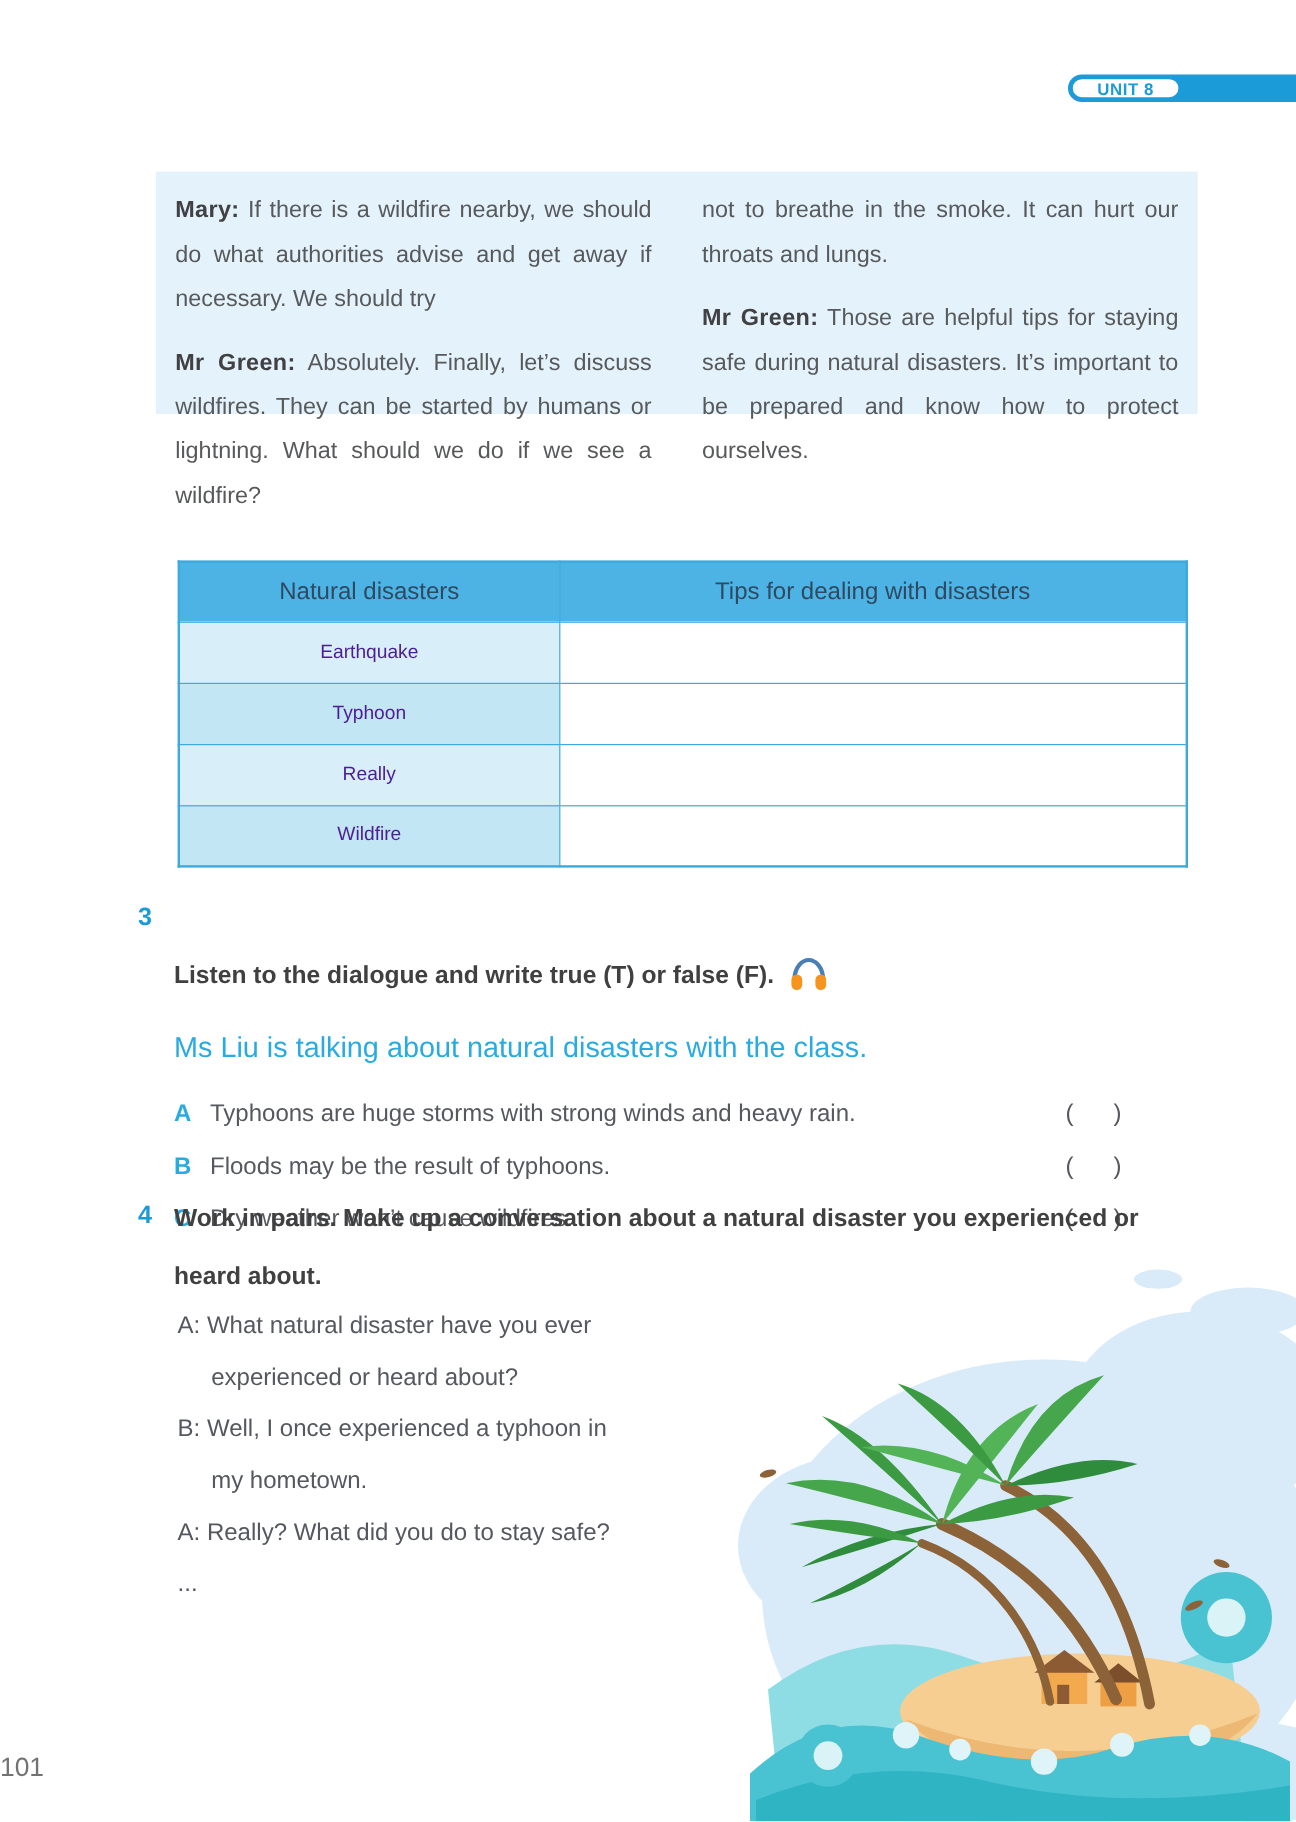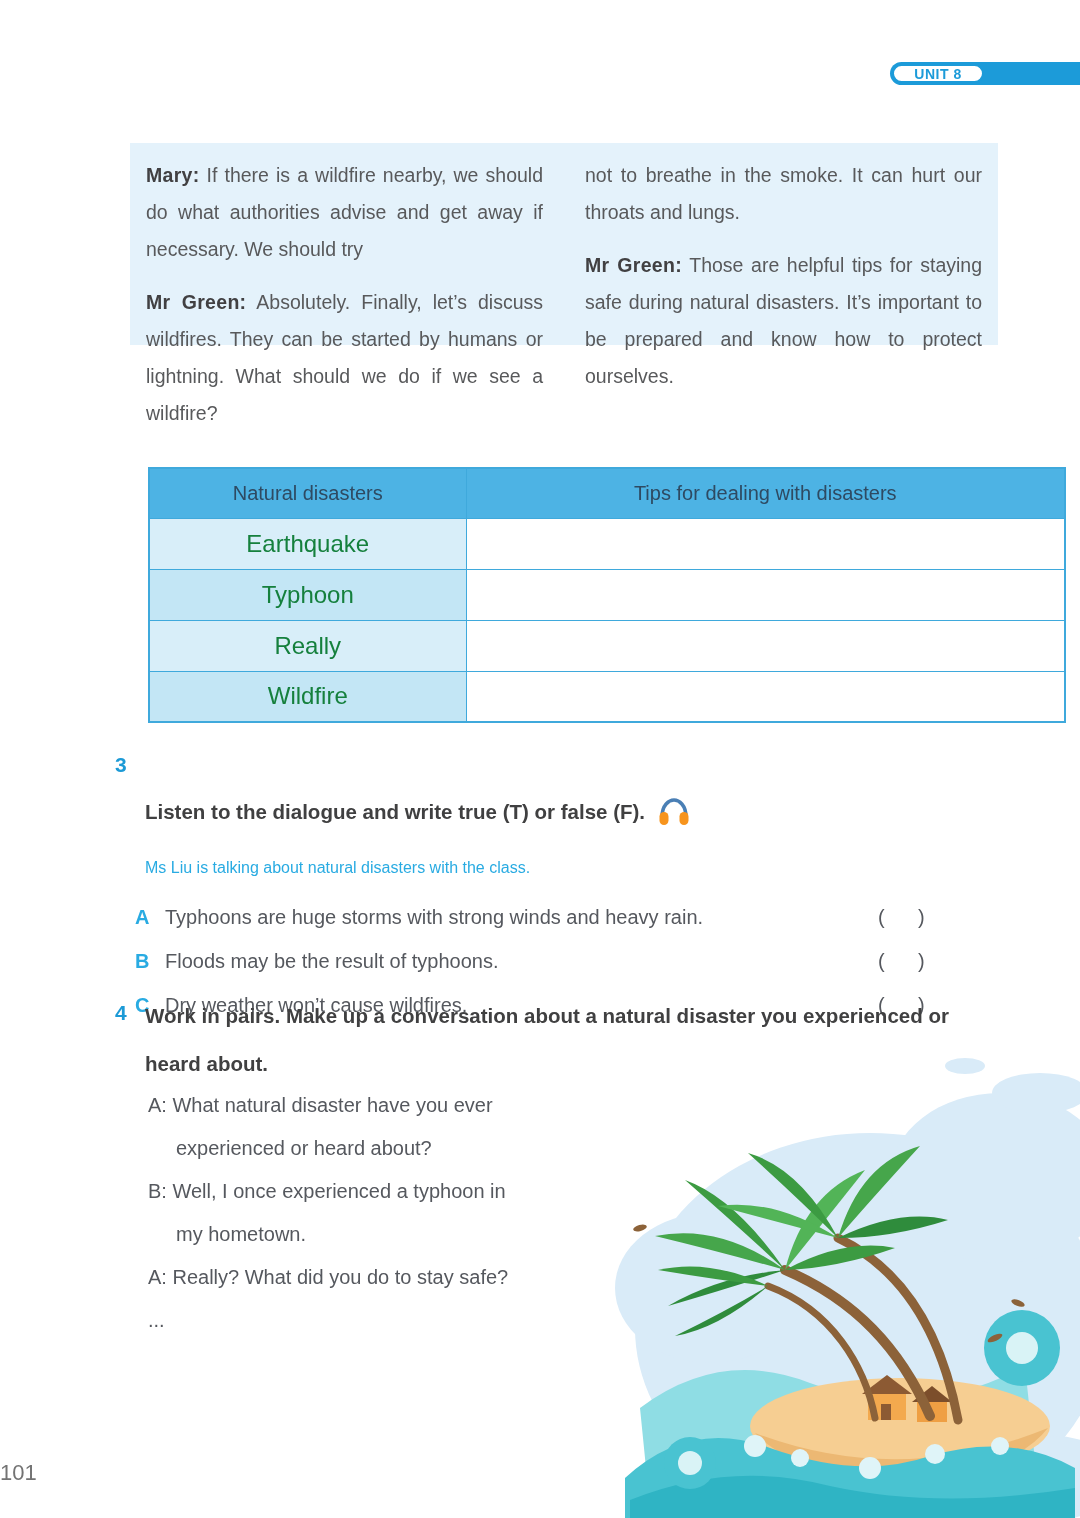--- a/index.html
+++ b/index.html
@@ -33,33 +33,33 @@
   }
   .dialogue .col { width:405px; }
   .dialogue p {
     font-size:19.5px; line-height:37px; color:#58595b;
     text-align:justify; margin-bottom:16px;
   }
   .dialogue b { color:#414042; font-weight:700; letter-spacing:.3px; }
 
   
   .disaster-table {
-    position:absolute; left:148px; top:467px; width:918px;
+    position:absolute; left:148px; top:467px; width:842px;
     border-collapse:collapse;
     padding-left:15px;
   }
   .disaster-table th, .disaster-table td {
     border:1px solid #3FA9DC; text-align:center;
   }
   .disaster-table { border:2px solid #3FA9DC; }
   .disaster-table th {
     height:50px; background:#4DB3E4; color:#2E4A62;
     font-size:20px; font-weight:500;
   }
-  .disaster-table td { height:51px; font-size:24px; color:#15803d; }
+  .disaster-table td { height:51px; font-size:16px; color:#4c1d95; }
   .disaster-table td.c1 { width:317px; }
   .disaster-table tr:nth-child(odd) td.c1 { background:#D8EEF9; }
   .disaster-table tr:nth-child(even) td.c1 { background:#C3E6F5; }
   .disaster-table td.c2 { background:#ffffff; }
 
   
   .exercise { position:absolute; left:115px; width:880px; }
   .ex3 { top:750px; }
   .ex4 { top:992px; }
   .ex-head { display:flex; align-items:flex-start; }
@@ -68,24 +68,24 @@
     line-height:30px;
   }
   .ex-title {
     font-weight:700; font-size:20.5px; color:#404041; line-height:48px;
     max-width:845px;
   }
   .ex3 .ex-title { line-height:30px;margin-top:47px; }
   .hp-icon { display:inline-block; vertical-align:-8px; margin-left:12px; }
 
   .ex-intro {
-    margin:24px 0 18px 30px; color:#29ABE2; font-size:16px;
+    margin:24px 0 18px 30px; color:#29ABE2; font-size:24px;
   }
   .statement {
-    position:relative; margin-left:20px; height:44px; line-height:44px;
+    position:relative; margin-left:30px; height:44px; line-height:44px;
     font-size:20px; color:#55585E;
   }
   .statement .letter {
     display:inline-block; width:30px; color:#29ABE2; font-weight:700;
   }
   .statement .blank {
     position:absolute; left:743px; top:0; white-space:pre; color:#55585E;
   }
 
   

